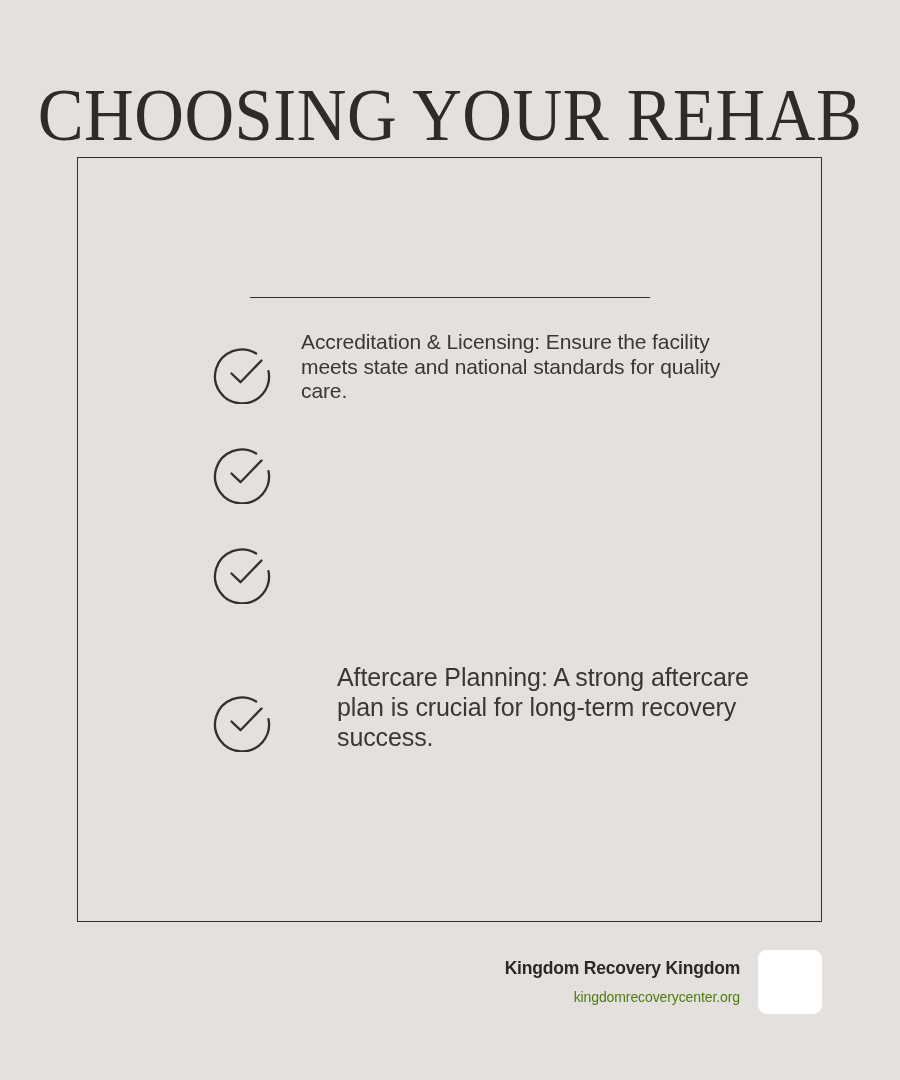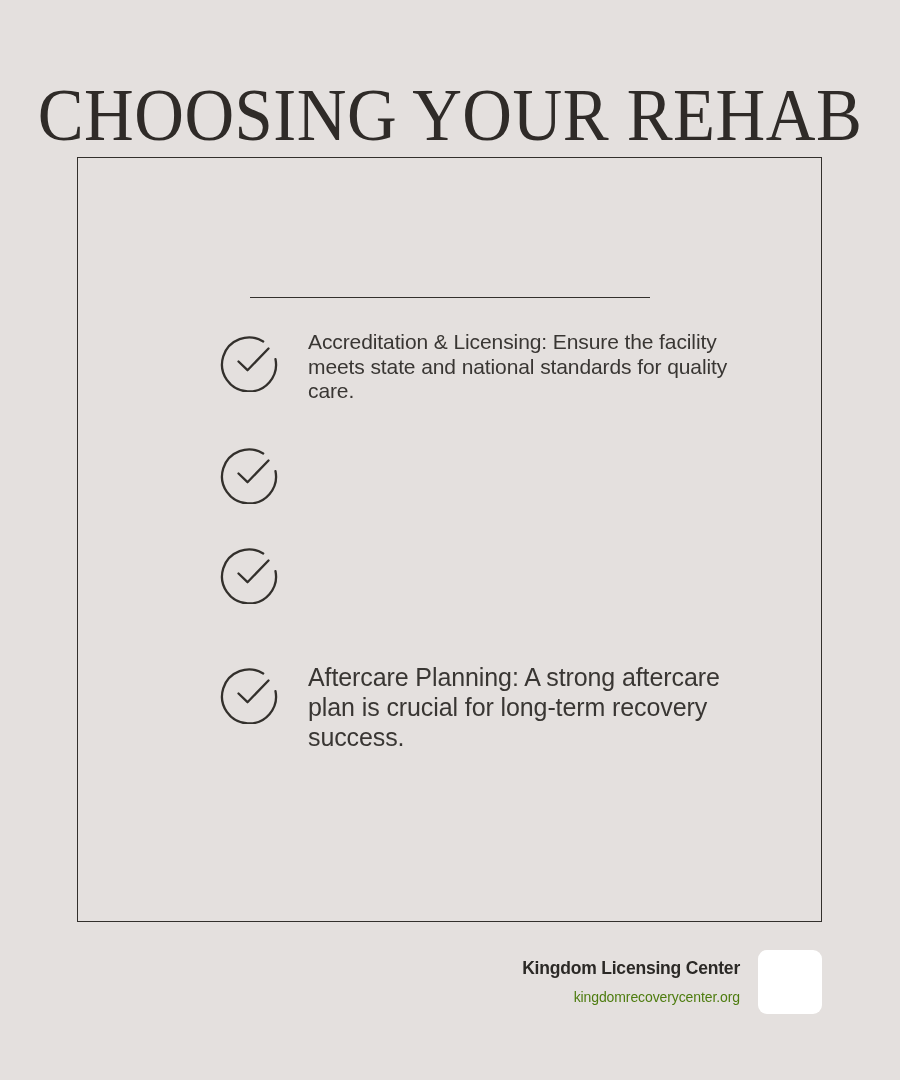--- a/index.html
+++ b/index.html
@@ -55,26 +55,26 @@
 
   
   .checklist {
     position: absolute;
     left: 77px;
     top: 330px;
     width: 745px;
   }
   .check-item {
     display: flex;
-    align-items: flex-start;
+    align-items: flex-end;
     margin-bottom: 38px;
-    padding-left: 7px;
   }
   .check-item:last-child {
     margin-bottom: 0;
+    gap: 36px;
   }
   .check-icon {
     flex: 0 0 auto;
     width: 62px;
     height: 62px;
     margin-left: 136px;
     margin-right: 26px;
     display: block;
   }
   .check-icon svg {
@@ -177,17 +177,17 @@
         <path d="M18.5 31.5 L 27.5 40.2 L 48.5 18.5" fill="none" stroke="#33302c" stroke-width="2.3" stroke-linecap="round" stroke-linejoin="round"></path>
       </svg>
     </span>
     <span class="check-text">Aftercare Planning: A strong aftercare plan is crucial for long-term recovery success.</span>
   </div>
 
 </div>
 
 <div class="footer">
   <div class="footer-text">
-    <div class="brand-name">Kingdom Licensing Center</div>
+    <div class="brand-name">Kingdom Recovery Kingdom</div>
     <div class="brand-url">kingdomrecoverycenter.org</div>
   </div>
   <div class="brand-logo"></div>
 </div>
 
 </body></html>

